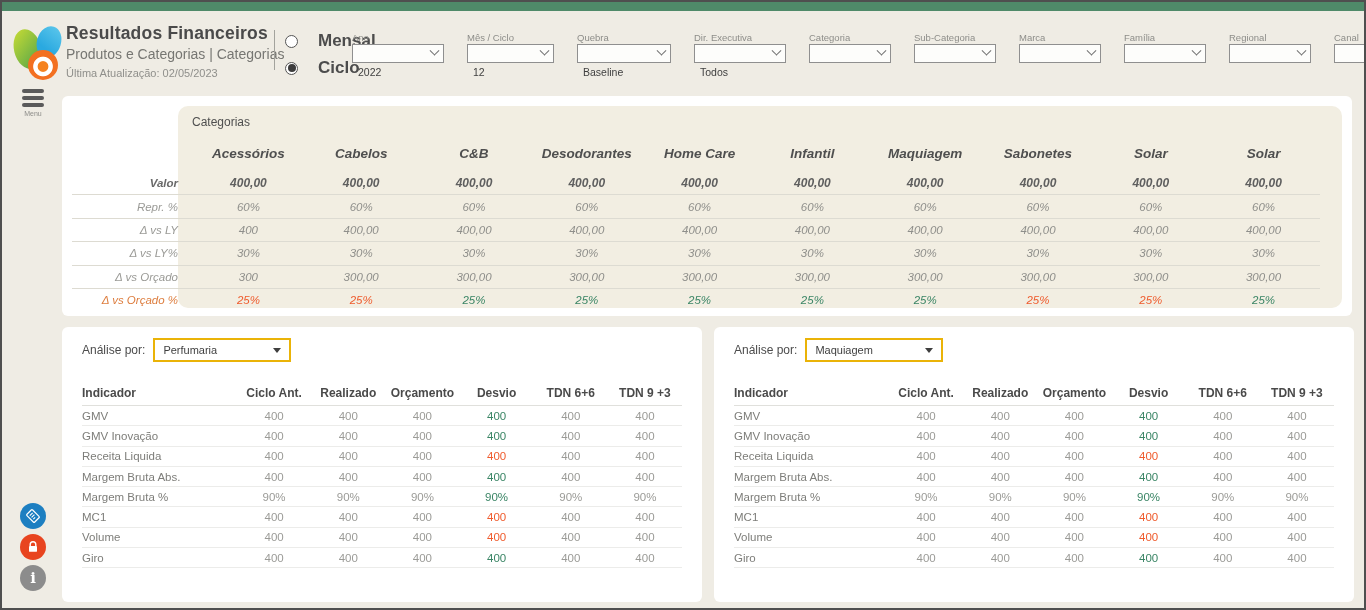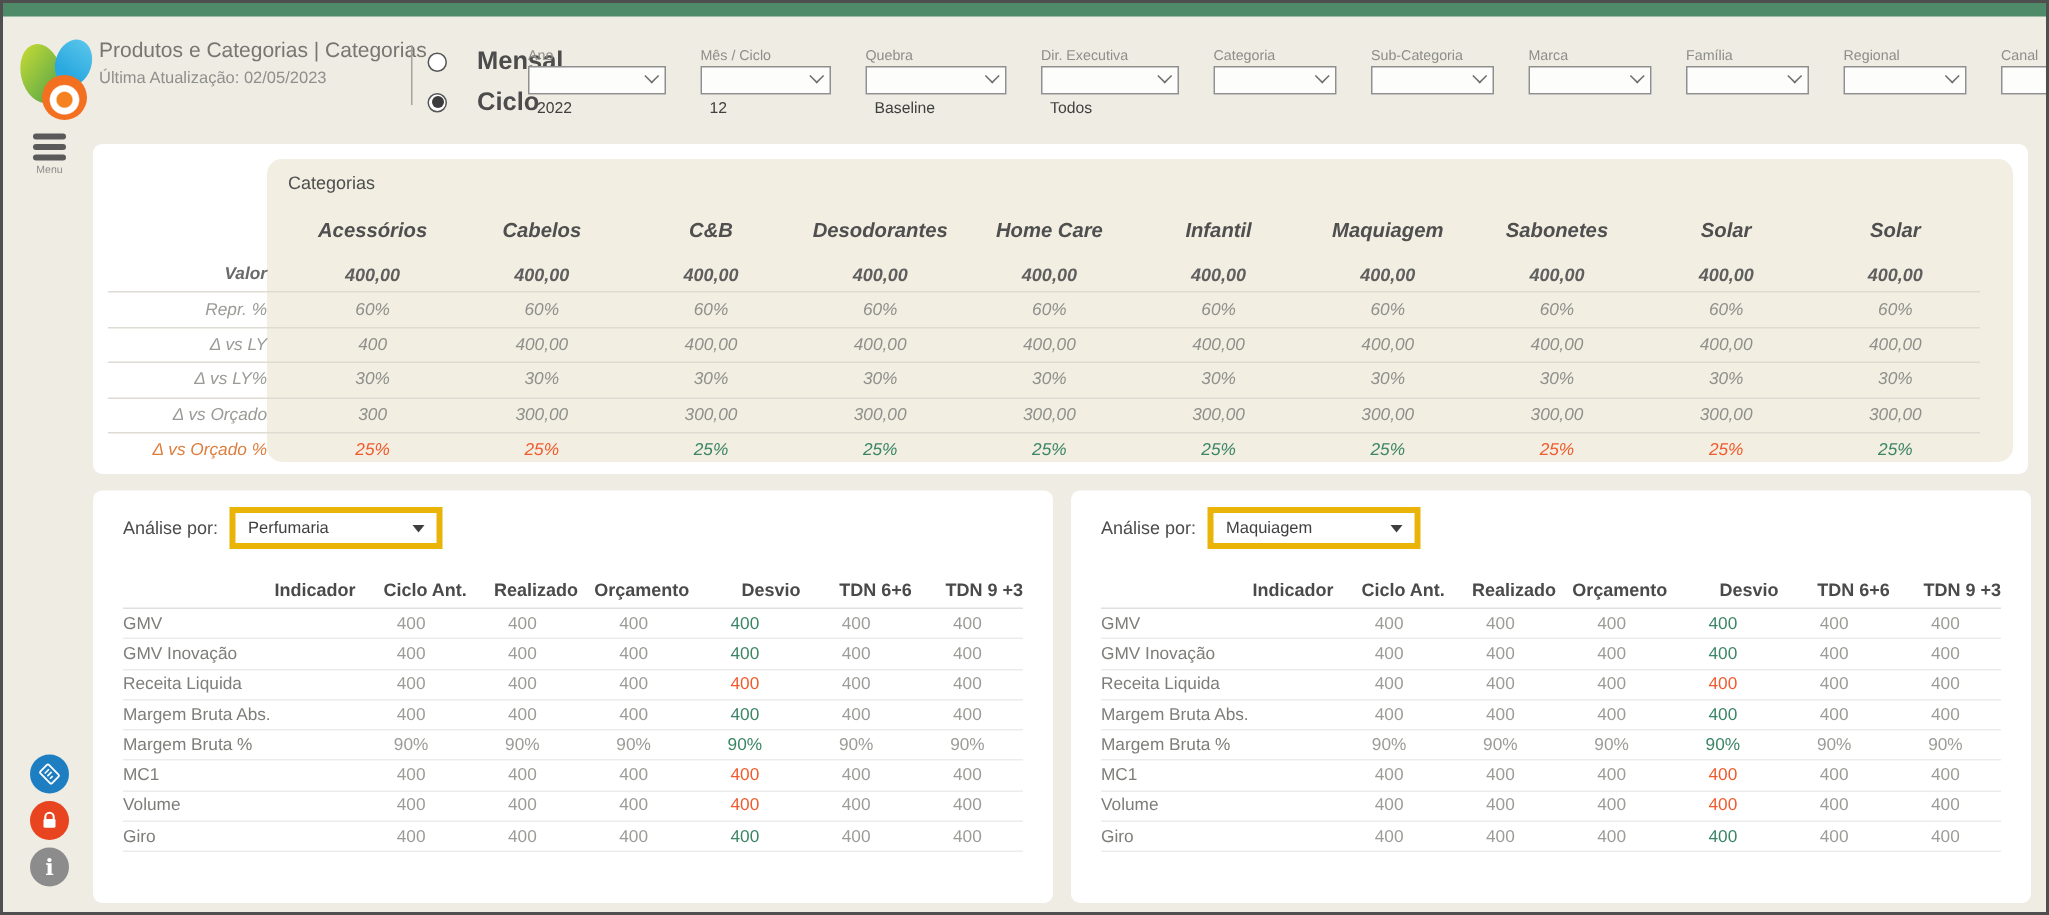--- a/index.html
+++ b/index.html
@@ -62,31 +62,31 @@
   .cat-cell.boldval{font-size:12px;font-weight:bold;color:#5f5f5f;}
   .c-green{color:#3a8565 !important;}
   .c-orange{color:#ef5b2d !important;}
 
   
   .panel{top:325px;width:640px;height:275px;}
   .panel-left{left:60px;}
   .panel-right{left:712px;}
   .ap-row{position:absolute;left:20px;top:11px;display:flex;align-items:center;}
   .ap-label{font-size:12px;color:#4c4c4c;}
-  .ap-select{margin-left:8px;width:118px;height:20px;border:4px solid #eab308;background:#fff;
+  .ap-select{margin-left:8px;width:118px;height:20px;border:2px solid #eab308;background:#fff;
     display:flex;align-items:center;justify-content:space-between;padding:0 8px;cursor:pointer;}
   .ap-value{font-size:11px;color:#3f3f3f;}
   .tri{width:0;height:0;border-left:4px solid transparent;border-right:4px solid transparent;
     border-top:5px solid #3f3f3f;flex:0 0 auto;}
   .an-table{position:absolute;left:20px;right:20px;top:54px;}
   .an-row{display:flex;align-items:center;height:19.3px;border-bottom:1px solid #ececea;}
   .an-row.hdr{height:24px;border-bottom:1px solid #e0e0dc;}
   .an-cell{flex:1;text-align:center;font-size:11.5px;color:#9b9b97;}
   .an-cell.ind{flex:0 0 155px;text-align:left;color:#7d7d79;}
-  .an-row.hdr .an-cell{font-size:12px;font-weight:bold;color:#4a4a4a;text-align:right;}
+  .an-row.hdr .an-cell{font-size:12px;font-weight:bold;color:#4a4a4a;}
 
   
   .side-icon{position:absolute;left:18px;width:26px;height:26px;border-radius:50%;display:flex;
     align-items:center;justify-content:center;cursor:pointer;}
   .si-blue{top:501px;background:#1d7fc1;}
   .si-red{top:532px;background:#e8441f;}
   .si-gray{top:563px;background:#8c8c8c;}
   .doc-svg{transform:rotate(-45deg);}
   .info-i{color:#fff;font-family:"DejaVu Serif",serif;font-weight:bold;font-size:15px;line-height:1;}
 </style>
@@ -94,20 +94,21 @@
 <body>
 
 <div class="topbar"></div>
 
 <div class="logo">
   <div class="lg-green"></div>
   <div class="lg-blue"></div>
   <div class="lg-orange"></div>
 </div>
 <div class="title-block">
+  <div class="title-main">Resultados Financeiros</div>
   <div class="title-sub">Produtos e Categorias | Categorias</div>
   <div class="title-upd">Última Atualização: 02/05/2023</div>
 </div>
 <div class="v-divider"></div>
 <div class="radio-group">
     <div class="radio-row">
       <span class="radio-circle"></span>
       <span class="radio-label">Mensal</span>
     </div>
     <div class="radio-row">

